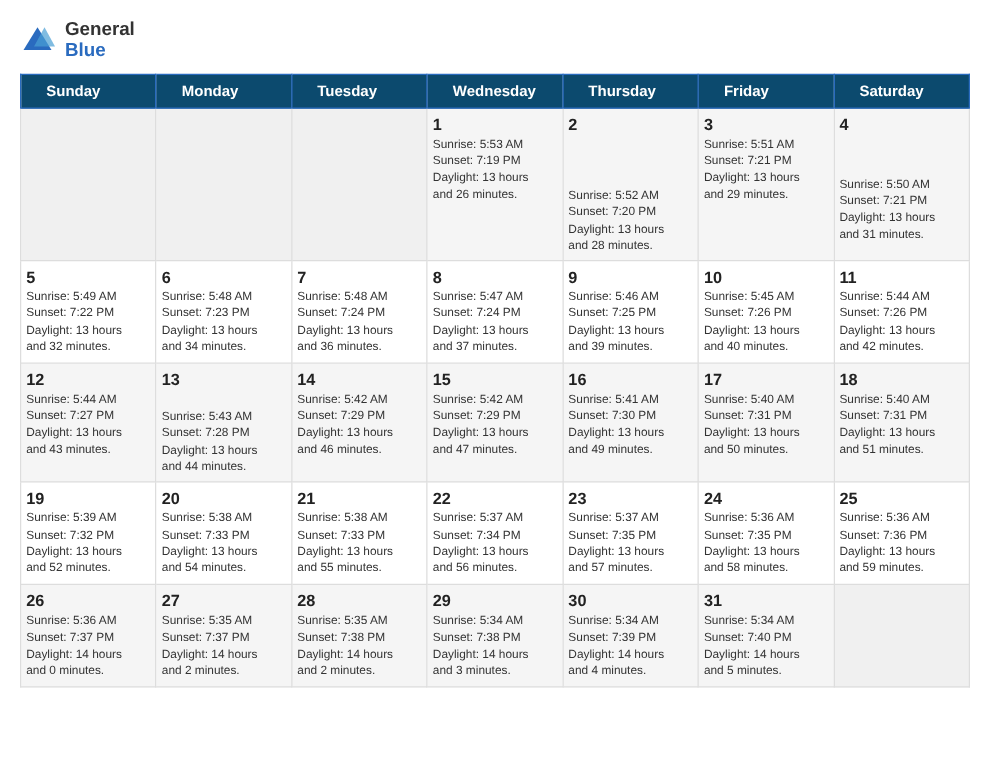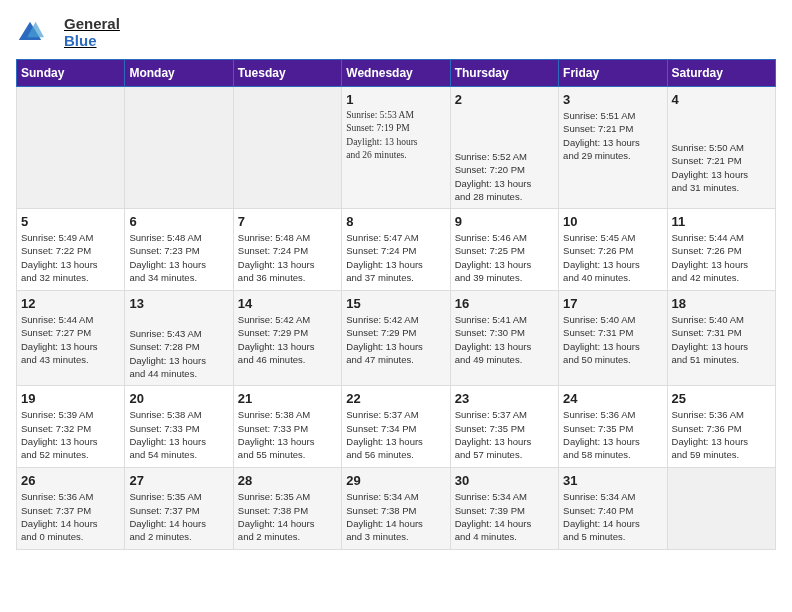--- a/index.html
+++ b/index.html
@@ -12,22 +12,21 @@
     }
     .header {
       display: flex;
       justify-content: space-between;
       align-items: flex-start;
       margin-bottom: 10px;
     }
     .logo {
       display: flex;
       align-items: center;
-      gap: 20px;
-      text-decoration: underline;
+      gap: 8px;
     }
     .logo-text {
       display: flex;
       flex-direction: column;
       line-height: 1.1;
     }
     .logo-general {
       font-size: 15px;
       font-weight: bold;
       color: #333;
@@ -52,25 +51,25 @@
     .title-sub {
       font-size: 15px;
       color: #444;
     }
     table {
       width: 100%;
       border-collapse: collapse;
       table-layout: fixed;
     }
     thead tr th {
-      background-color: #4c1d95;
+      background-color: #0c4a6e;
       color: #fff;
       font-size: 12px;
       font-weight: bold;
-      padding: 6px 4px;
+      padding: 6px 20px;
       text-align: left;
       border: 1px solid #2a6bbf;
     }
     tbody tr td {
       vertical-align: top;
       font-size: 10px;
       color: #333;
       padding: 5px 4px;
       border: 1px solid #ddd;
       height: 82px;
@@ -124,21 +123,21 @@
         <th>Saturday</th>
       </tr>
   </thead>
   <tbody>
   <tr>
         <td class="empty-cell"></td>
         <td class="empty-cell"></td>
         <td class="empty-cell"></td>
         <td>
           <div class="day-num">1</div>
-          <div class="day-info" style="white-space: pre-line; font-family: Liberation Serif, serif;">Sunrise: 5:53 AM
+          <div class="day-info" style="white-space: pre-line;">Sunrise: 5:53 AM
 Sunset: 7:19 PM
 Daylight: 13 hours
 and 26 minutes.</div>
         </td>
         <td>
           <div class="day-num">2</div>
           <div class="day-info" style="white-space: pre-line; margin-top: 43px;">Sunrise: 5:52 AM
 Sunset: 7:20 PM
 Daylight: 13 hours
 and 28 minutes.</div>

